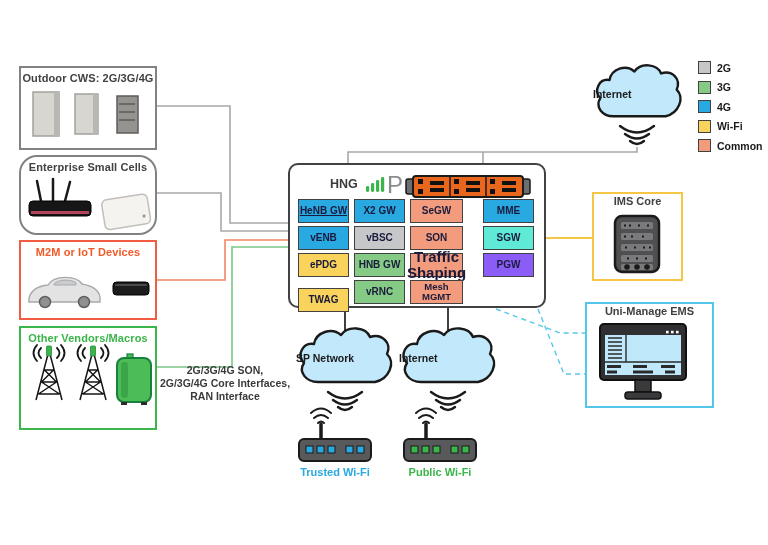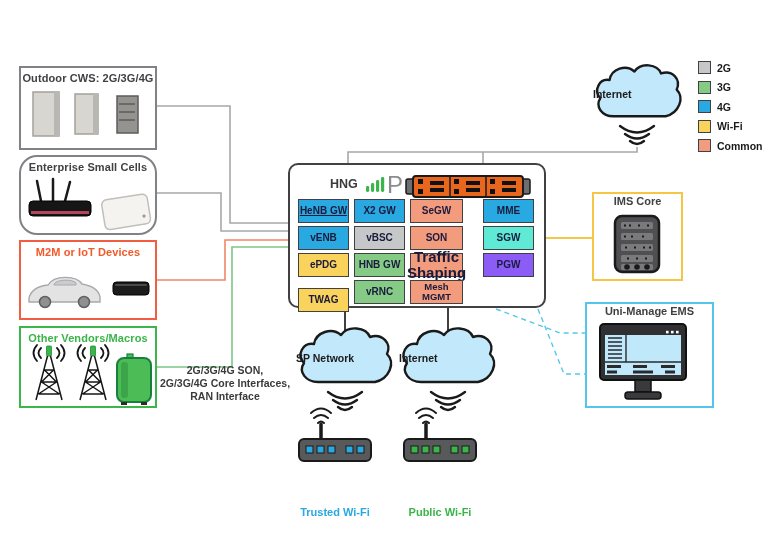--- a/index.html
+++ b/index.html
@@ -25,21 +25,21 @@
   .cell.wide{width:53px;}
   
   .rightbox{position:absolute;background:#fff;box-sizing:border-box;}
   .rightbox .title{font-size:11px;font-weight:bold;color:#414042;text-align:center;padding-top:1px;}
   .ims{left:592px;top:192px;width:91px;height:89px;border:2px solid #F5C544;}
   .ems{left:585px;top:302px;width:129px;height:106px;border:2px solid #53C6EA;}
   
   .cloudlabel{position:absolute;font-size:10.5px;font-weight:bold;color:#1A1A1A;text-align:left;}
   .annotation{position:absolute;left:150px;top:364px;width:150px;text-align:center;
               font-size:10.5px;font-weight:bold;color:#3A3A3C;line-height:13px;}
-  .wifilabel{position:absolute;top:466px;width:72px;text-align:center;font-size:11px;font-weight:bold;margin-top:40px;}
+  .wifilabel{position:absolute;top:466px;width:72px;text-align:center;font-size:11px;font-weight:bold;}
   .lbl-trusted{left:299px;color:#29A9E1;}
   .lbl-public{left:404px;color:#3BB54A;}
   
   .legend{position:absolute;left:698px;top:61px;display:flex;flex-direction:column;gap:6.5px;}
   .legend .row{display:flex;align-items:center;}
   .legend .swatch{width:11px;height:11px;border:1.5px solid #414042;box-sizing:content-box;}
   .legend .lab{margin-left:6px;font-size:10.5px;font-weight:bold;color:#1A1A1A;}
 </style>
 </head>
 <body>
@@ -152,21 +152,21 @@
     <svg width="134" height="56" style="position:absolute;top:18px;left:0;">
       <path d="M8,38 C10,30 18,26 27,25 C33,15 55,15 61,24 C72,26 78,31 79,37 L79,42 L8,42 Z" fill="#E3E3E3" stroke="#A9A9A9" stroke-width="1.4"></path>
       <path d="M33,24 C37,19 51,19 55,23 L55,25 L33,25 Z" fill="#C9CDD1" stroke="#A9A9A9" stroke-width="1"></path>
       <circle cx="24" cy="42" r="5.5" fill="#909090" stroke="#5F5F5F" stroke-width="1.5"></circle>
       <circle cx="63" cy="42" r="5.5" fill="#909090" stroke="#5F5F5F" stroke-width="1.5"></circle>
       <rect x="92" y="22" width="36" height="13" rx="3.5" fill="#1C1C1C" stroke="#000"></rect>
       <rect x="94" y="24" width="32" height="2" rx="1" fill="#4A4A4A"></rect>
     </svg>
   </div>
 
-  <div class="srcbox green-box" style="top:326px;height:82px;">
+  <div class="srcbox green-box" style="top:326px;height:104px;">
     <div class="title t-green">Other Vendors/Macros</div>
     <svg width="134" height="64" style="position:absolute;top:16px;left:0;">
       <g>
         <rect x="25.5" y="2" width="5" height="10" rx="1" fill="#3BB54A" stroke="#1F8A35" stroke-width="0.8"></rect>
         <path d="M26.5,12 L15,56 M29.5,12 L41,56 M23.5,26 H32.5 M20.5,38 H35.5 M17.5,50 H38.5 M23.5,26 L35.5,38 M32.5,26 L20.5,38 M20.5,38 L38.5,50 M35.5,38 L17.5,50" stroke="#161616" stroke-width="1.5" fill="none"></path>
         <path d="M20,4 Q15,9 20,14 M16,1 Q9,9 16,17 M36,4 Q41,9 36,14 M40,1 Q47,9 40,17" stroke="#161616" stroke-width="1.8" fill="none" stroke-linecap="round"></path>
       </g>
       <g transform="translate(44,0)">
         <rect x="25.5" y="2" width="5" height="10" rx="1" fill="#3BB54A" stroke="#1F8A35" stroke-width="0.8"></rect>
         <path d="M26.5,12 L15,56 M29.5,12 L41,56 M23.5,26 H32.5 M20.5,38 H35.5 M17.5,50 H38.5 M23.5,26 L35.5,38 M32.5,26 L20.5,38 M20.5,38 L38.5,50 M35.5,38 L17.5,50" stroke="#161616" stroke-width="1.5" fill="none"></path>

